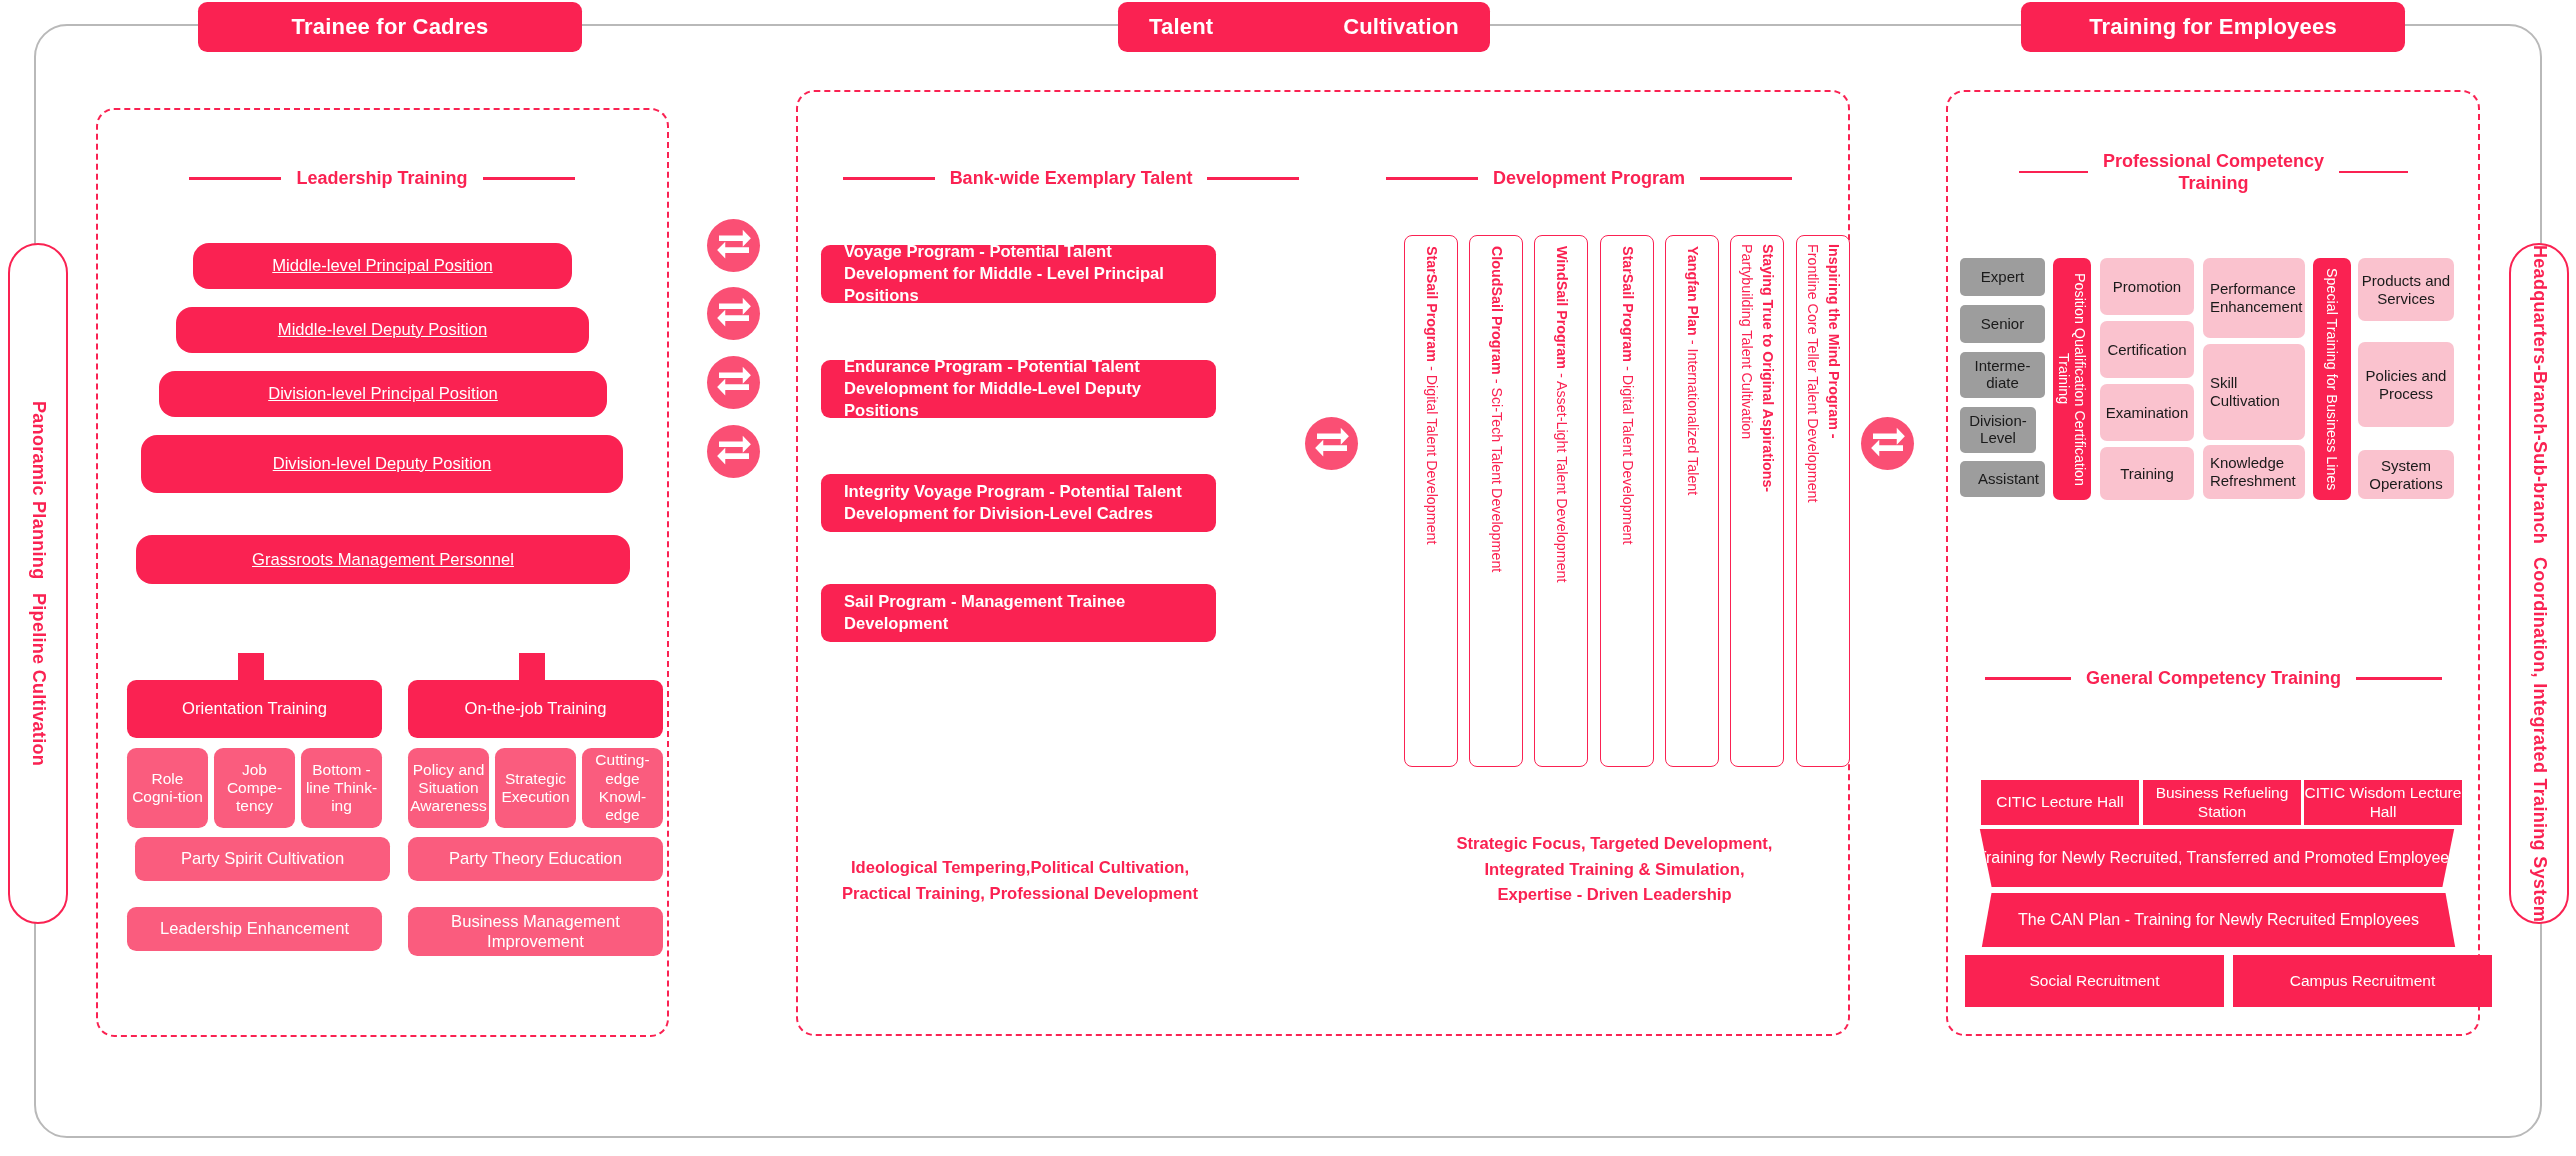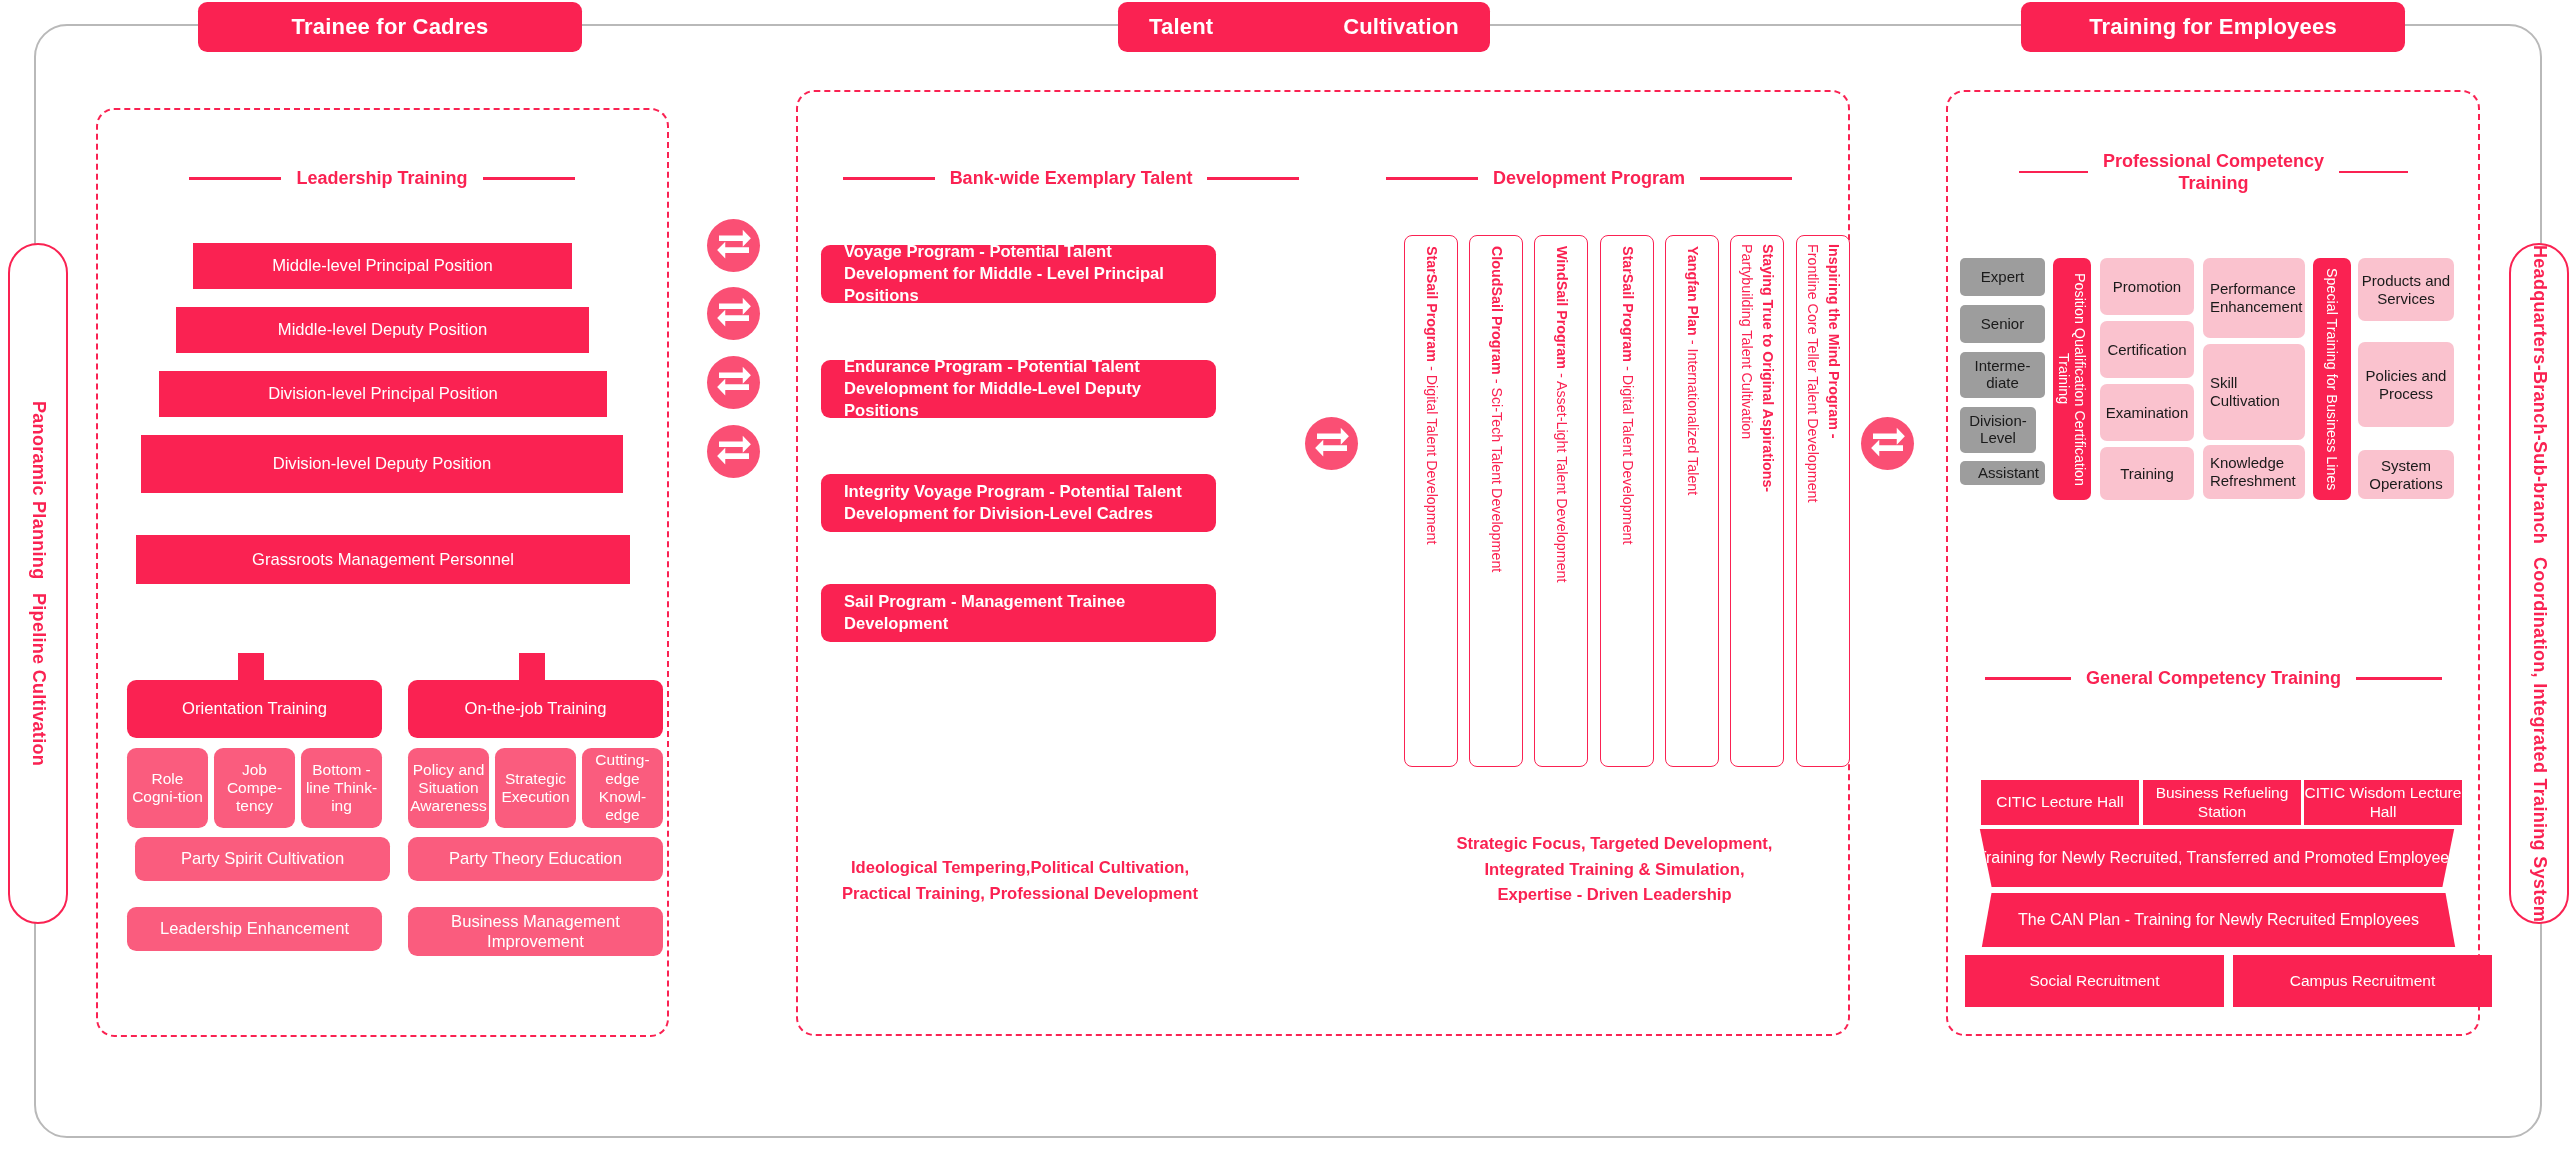--- a/index.html
+++ b/index.html
@@ -57,23 +57,23 @@
   
   .sec-head{
     position:absolute; display:flex; align-items:center; justify-content:center;
     gap:15px; font-size:18px; font-weight:700; color:#FA2252; white-space:nowrap;
   }
   .sec-head .rule{ display:block; height:2.3px; background:#FA2252; width:92px; }
   .sec-head .label2{ display:flex; flex-direction:column; align-items:center; line-height:1.25;}
 
   
   .pyr{
-    position:absolute; background:#FA2252; color:#fff; border-radius:0;
+    position:absolute; background:#FA2252; color:#fff; border-radius:16px;
     display:flex; align-items:center; justify-content:center;
-    font-size:16.6px; font-weight:400;
+    font-size:16.6px; font-weight:400;text-decoration:underline;
   }
   .arrow-stem{ position:absolute; background:#FA2252; }
   .arrow-head{
     position:absolute; width:0;height:0;
     border-left:27.5px solid transparent; border-right:27.5px solid transparent;
     border-bottom:35px solid #FA2252;
   }
 
   
   .grp-head{
@@ -392,21 +392,21 @@
   </div>
   <div class="gray-box" style="left:1960px; top:305px; width:85px; height:38px;">
     <span>Senior</span>
   </div>
   <div class="gray-box" style="left:1960px; top:352px; width:85px; height:46px;">
     <span>Interme- diate</span>
   </div>
   <div class="gray-box" style="left:1960px; top:407px; width:76px; height:46px;">
     <span>Division- Level</span>
   </div>
-  <div class="gray-box" style="left:1960px; top:461px; width:85px; height:24px;padding-left:12px;">
+  <div class="gray-box" style="left:1960px; top:461px; width:85px; height:36px;padding-left:12px;">
     <span>Assistant</span>
   </div>
 
   <div class="red-vert" style="left:2053px; top:258px; width:38px; height:242px;">
     <span class="vtxt dbl" style="height:231px;">Position Qualification Certification Training</span>
   </div>
 
   <div class="pink-box" style="left:2100px; top:258px; width:94px; height:57px;">
     <span>Promotion</span>
   </div>

